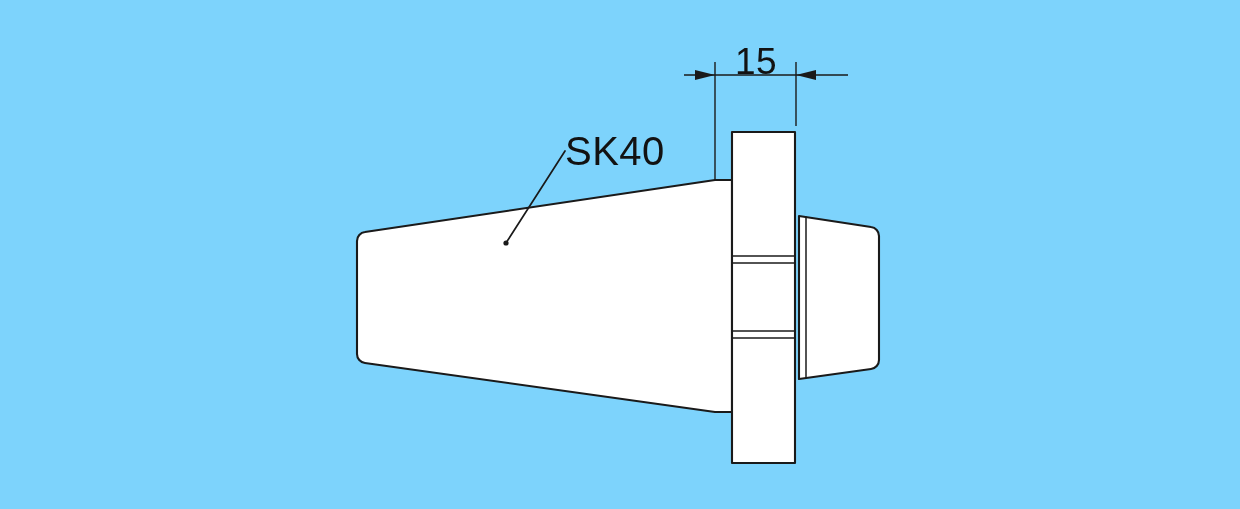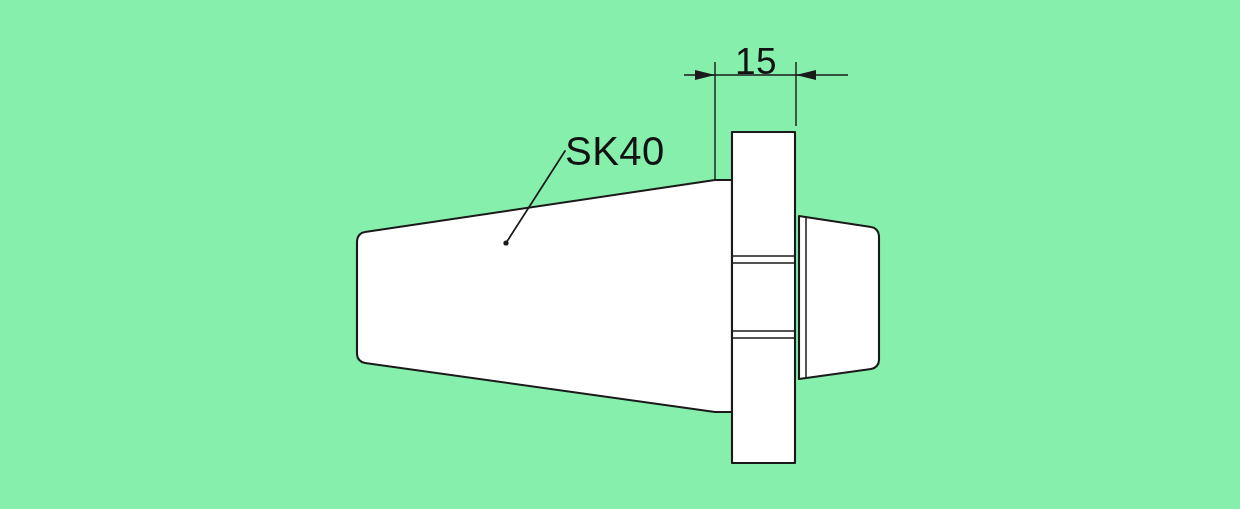--- a/index.html
+++ b/index.html
@@ -8,21 +8,21 @@
     padding: 0;
     background: #ffffff;
   }
   body {
     font-family: "Liberation Sans", sans-serif;
   }
   #drawing-root {
     position: relative;
     width: 1240px;
     height: 509px;
-    background: #86efac;
+    background: #7dd3fc;
     overflow: hidden;
   }
   svg#cad-svg {
     display: block;
     width: 1240px;
     height: 509px;
   }
   .outline {
     fill: #ffffff;
     stroke: #1a1a1a;

